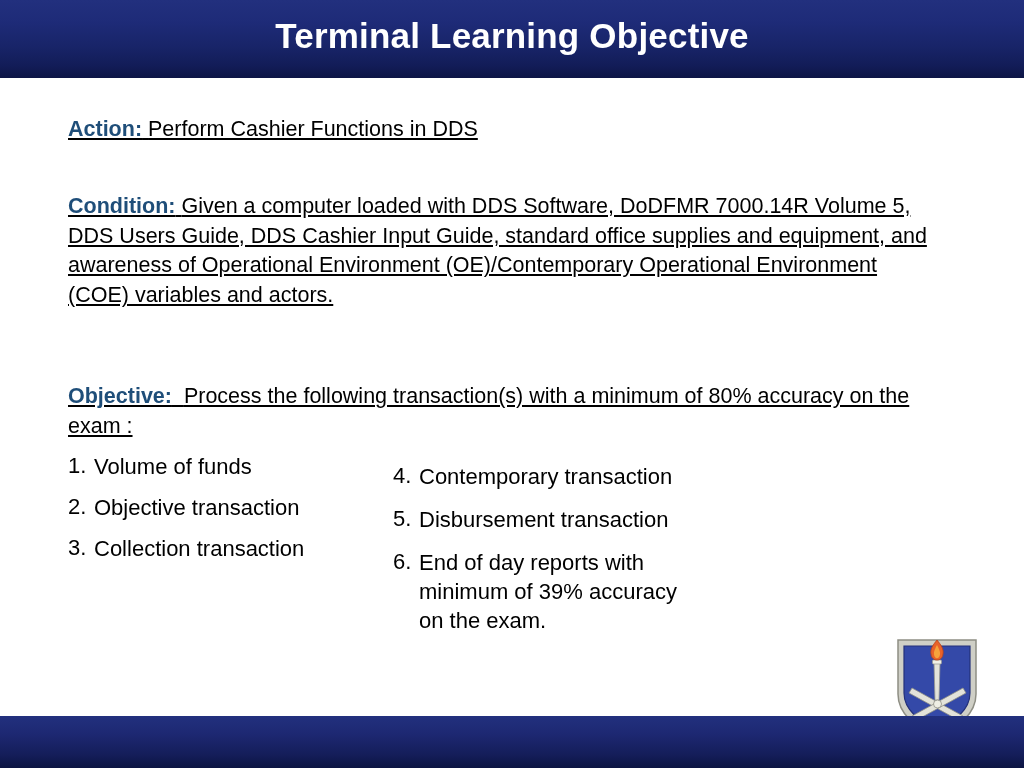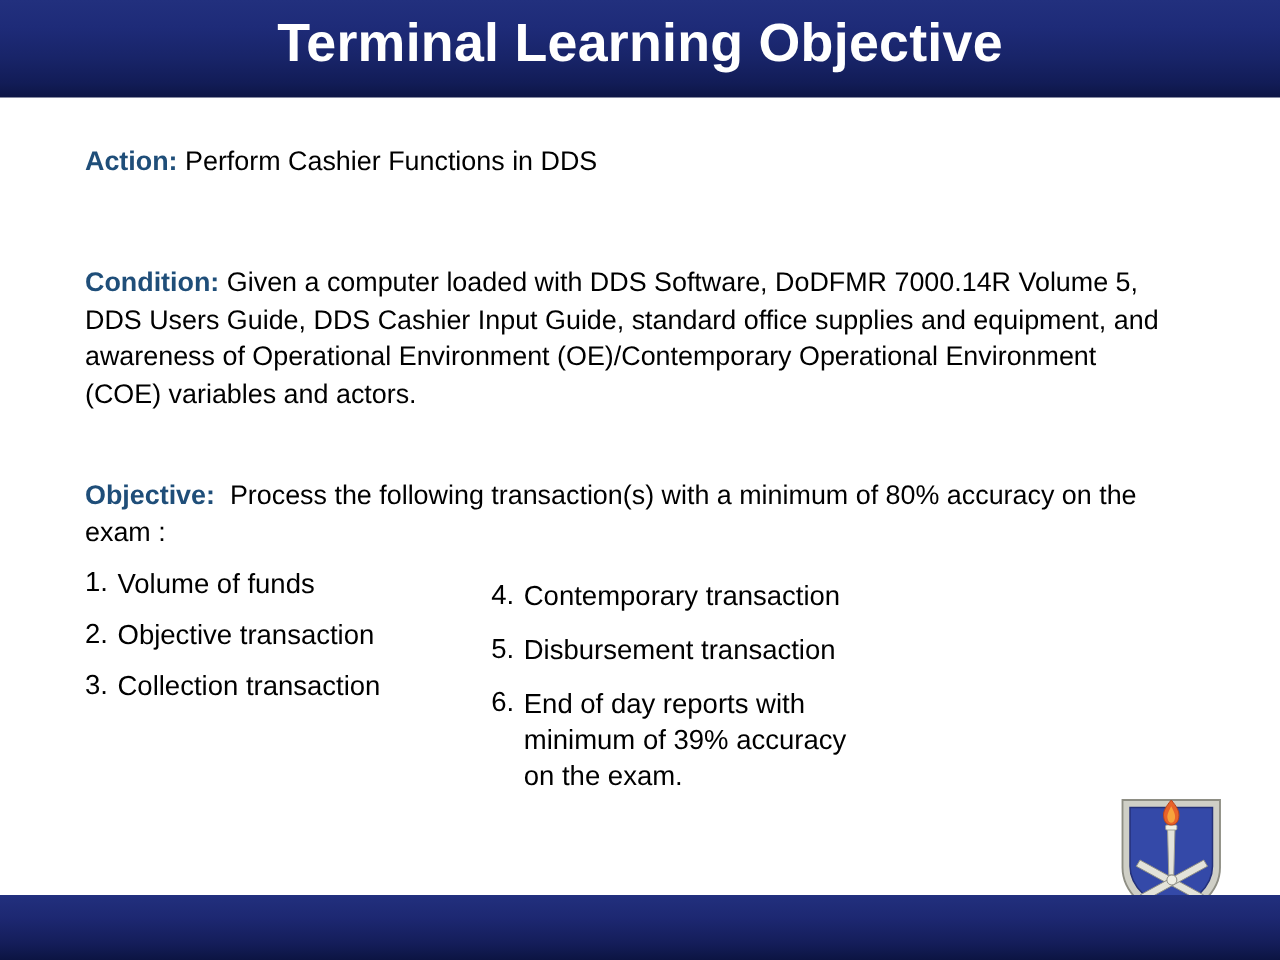--- a/index.html
+++ b/index.html
@@ -43,21 +43,21 @@
     left: 0;
     top: 0;
     width: 1024px;
     height: 70px;
     display: flex;
     align-items: center;
     justify-content: center;
   }
   .title-text {
     color: #ffffff;
-    font-size: 43px;
+    font-size: 35px;
     font-weight: bold;
     letter-spacing: 0.2px;
     text-align: center;
     line-height: 1;
     white-space: nowrap;
   }
 
   
   .footer-bar {
     position: absolute;
@@ -78,30 +78,31 @@
     left: 68px;
     top: 100px;
     width: 900px;
   }
 
   .para {
     font-size: 21.5px;
     color: #000000;
     line-height: 1.38;
     margin: 0;
+    text-decoration: underline;
   }
   .lbl {
     color: #1f4e79;
     font-weight: bold;
   }
 
   .para-action { margin-bottom: 0; }
 
   .block-action { position: absolute; left: 0; top: 15px; width: 880px; }
-  .block-condition { position: absolute; left: 0; top: 112px; width: 860px; }
+  .block-condition { position: absolute; left: 0; top: 92px; width: 860px; }
   .block-standard { position: absolute; left: 0; top: 282px; width: 860px; }
 
   
   .lists {
     position: absolute;
     left: 0;
     top: 352px;
     width: 900px;
   }
   .col-left {

